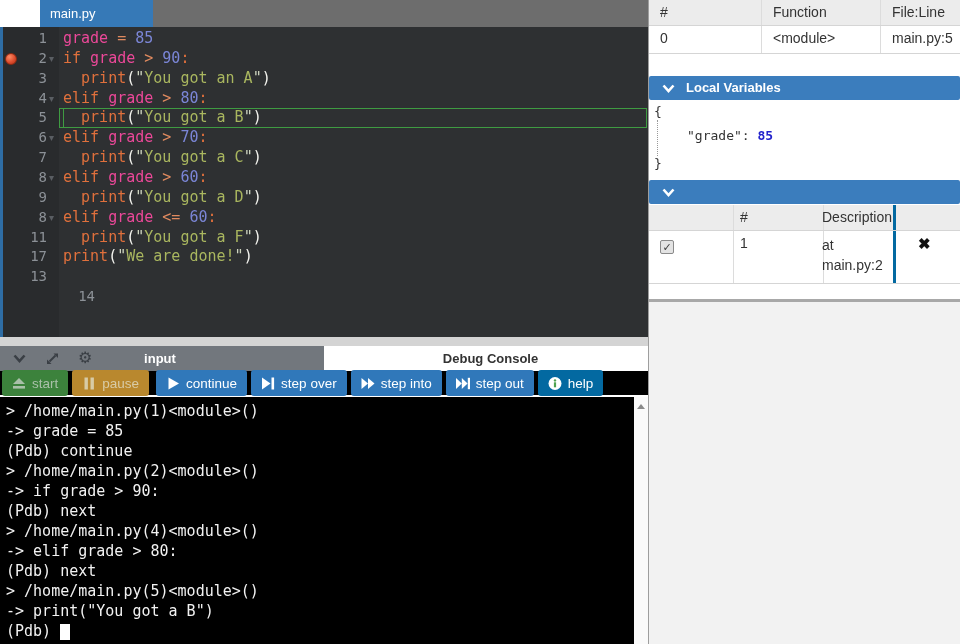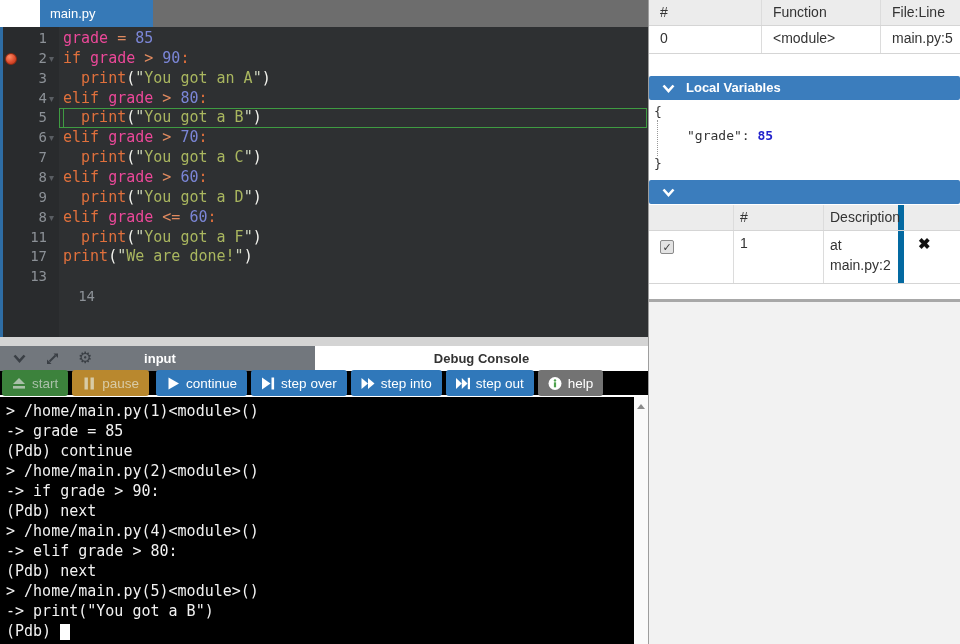--- a/index.html
+++ b/index.html
@@ -29,32 +29,32 @@
   .active-box:before{content:"";position:absolute;left:3px;top:0;bottom:0;width:1px;background:#3f9b42;}
 
   #strip{position:absolute;left:0;top:337px;width:648px;height:9px;background:#d4d4d4;}
 
   #iobar{position:absolute;left:0;top:346px;width:648px;height:25px;background:#72777d;}
   .iob-icon{position:absolute;top:5px;width:15px;height:15px;color:#3a3f45;}
   #io-chevron{left:12px;} #io-expand{left:45px;}
   #io-gear{left:78px;top:2px;font-size:16px;line-height:20px;color:#3a3f45;width:18px;height:20px;}
   #input-label{position:absolute;left:110px;top:0;width:100px;height:25px;text-align:center;
     color:#fff;font-size:13px;font-weight:bold;line-height:25px;}
-  #debug-tab{position:absolute;left:315px;top:0;width:333px;height:25px;background:#fff;color:#333;
+  #debug-tab{position:absolute;left:324px;top:0;width:333px;height:25px;background:#fff;color:#333;
     font-size:13px;font-weight:bold;line-height:25px;text-align:center;}
 
   #toolbar{position:absolute;left:0;top:371px;width:648px;height:24px;background:#000;
     display:flex;align-items:center;gap:4px;padding-left:2px;}
   .btn{height:26px;border-radius:3px;display:flex;align-items:center;padding:0 10px;gap:6px;
     font-size:13.5px;white-space:nowrap;cursor:pointer;}
   .btn svg{display:block;}
   .btn-start{background:#3c823c;color:#a9c0a9;}
   .btn-pause{background:#b9882e;color:#d8cba6;}
   .btn-primary{background:#3078ba;color:#fff;}
-  .btn-help{background:#737373;color:#fff;}
+  .btn-help{background:#0369a1;color:#fff;}
   .btn-continue{margin-left:3px;}
 
   #console{position:absolute;left:0;top:397px;width:648px;height:247px;background:#000;
     color:#f2f2f2;font:15px "DejaVu Sans Mono",monospace;padding:4px 14px 0 6px;}
   .con-line{height:20px;line-height:20px;white-space:pre;}
   #cursor{display:inline-block;width:10px;height:16px;background:#fff;vertical-align:text-bottom;}
   #con-scrollbar{position:absolute;left:634px;top:397px;width:14px;height:247px;background:#fafafa;}
   #con-scroll-up{position:absolute;left:3px;top:7px;width:0;height:0;
     border-left:4px solid transparent;border-right:4px solid transparent;border-bottom:5px solid #8a8a8a;}
 
@@ -79,21 +79,21 @@
   #v-open{top:4px;} #v-close{top:56px;}
   #v-guide{position:absolute;left:8px;top:20px;height:36px;border-left:1px dotted #999;}
   #v-entry{position:absolute;left:38px;top:28px;white-space:pre;}
   #v-entry .val{color:#2323cc;font-weight:bold;}
 
   #bp-table{position:absolute;left:0;top:205px;width:311px;}
   #bp-thead{position:absolute;left:0;top:0;width:311px;height:26px;background:#ececec;border-bottom:1px solid #d5d5d5;}
   #bp-row{position:absolute;left:0;top:26px;width:311px;height:53px;background:#fff;border-bottom:1px solid #d5d5d5;}
   .bp-c1{left:0;width:85px;border-right:1px solid #dcdcdc;}
   .bp-c2{left:85px;width:90px;border-right:1px solid #dcdcdc;}
-  .bp-c3{left:175px;width:80px;border-right:6px solid #0369a1;}
+  .bp-c3{left:167px;width:80px;border-right:3px solid #0369a1;}
   .bp-c4{left:255px;width:56px;}
   .bp-cell{position:absolute;top:0;height:100%;padding:4px 0 0 6px;font-size:14px;color:#333;}
   #bp-checkbox{position:absolute;left:11px;top:9px;width:14px;height:14px;background:#e3e3e3;
     border:1px solid #8a8a8a;border-radius:2px;color:#3c3c3c;font-size:11px;line-height:12px;text-align:center;cursor:pointer;}
   #bp-desc{line-height:20px;}
   #bp-delete{position:absolute;left:14px;top:4px;color:#111;font-size:15px;font-weight:bold;cursor:pointer;}
   #right-divider{position:absolute;left:0;top:299px;width:311px;height:3px;background:#a8a8a8;}
   #right-bottom{position:absolute;left:0;top:302px;width:311px;height:342px;background:#f2f2f2;}
 </style>
 </head>

